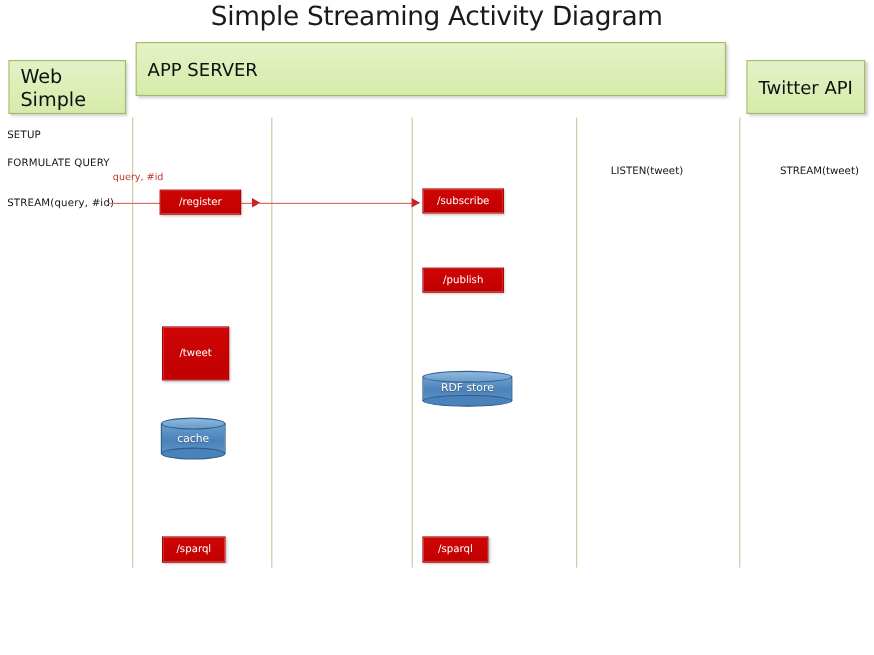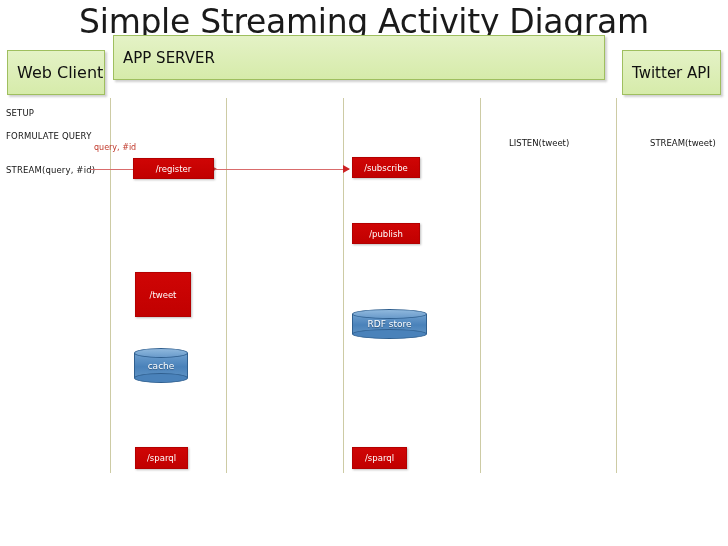--- a/index.html
+++ b/index.html
@@ -10,21 +10,21 @@
     overflow:hidden;
     position:relative;
   }
   #canvas{position:absolute;left:0;top:0;width:728px;height:546px;}
 
   
   .title{
     position:absolute;
     left:0;top:2px;width:728px;
     text-align:center;
-    font-size:33px;
+    font-size:22px;
     font-weight:400;
     color:#1a1a1a;
     letter-spacing:-0.3px;
     font-family:"DejaVu Sans","Liberation Sans",sans-serif;
   }
 
   
   .lane-header{
     position:absolute;
     background:#dbeeb4;
@@ -142,21 +142,21 @@
   }
 </style>
 </head>
 <body>
 
 <div id="canvas">
 
   <div class="title">Simple Streaming Activity Diagram</div>
 
   <div class="lane-header" id="lane-web-client">
-    <span class="lbl">Web Client</span>
+    <span class="lbl">Web Simple</span>
   </div>
   <div class="lane-header" id="lane-app-server">
     <span class="lbl">APP SERVER</span>
   </div>
   <div class="lane-header" id="lane-twitter-api">
     <span class="lbl">Twitter API</span>
   </div>
 
   <div class="lane-line" style="left:110px;"></div>
   <div class="lane-line" style="left:226px;"></div>
@@ -175,21 +175,21 @@
   <div class="flow-arrow" style="left:90px;top:165px;width:126px;height:8px;">
     <div class="shaft"></div>
     <div class="head"></div>
   </div>
   <div class="flow-arrow" style="left:215px;top:165px;width:134px;height:8px;">
     <div class="shaft"></div>
     <div class="head"></div>
   </div>
 
 
-  <div class="act-box" style="left:133px;top:158px;width:81px;height:21px;">
+  <div class="act-box" style="left:133px;top:158px;width:68px;height:21px;">
     <span>/register</span>
   </div>
 
   <div class="act-box" style="left:352px;top:157px;width:68px;height:21px;">
     <span>/subscribe</span>
   </div>
 
   <div class="act-box" style="left:352px;top:223px;width:68px;height:21px;">
     <span>/publish</span>
   </div>

